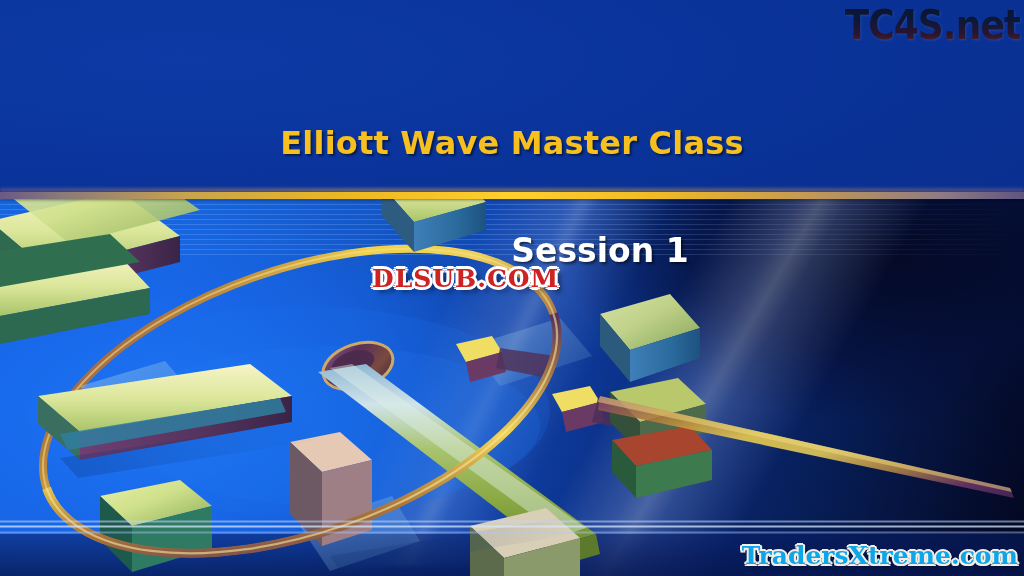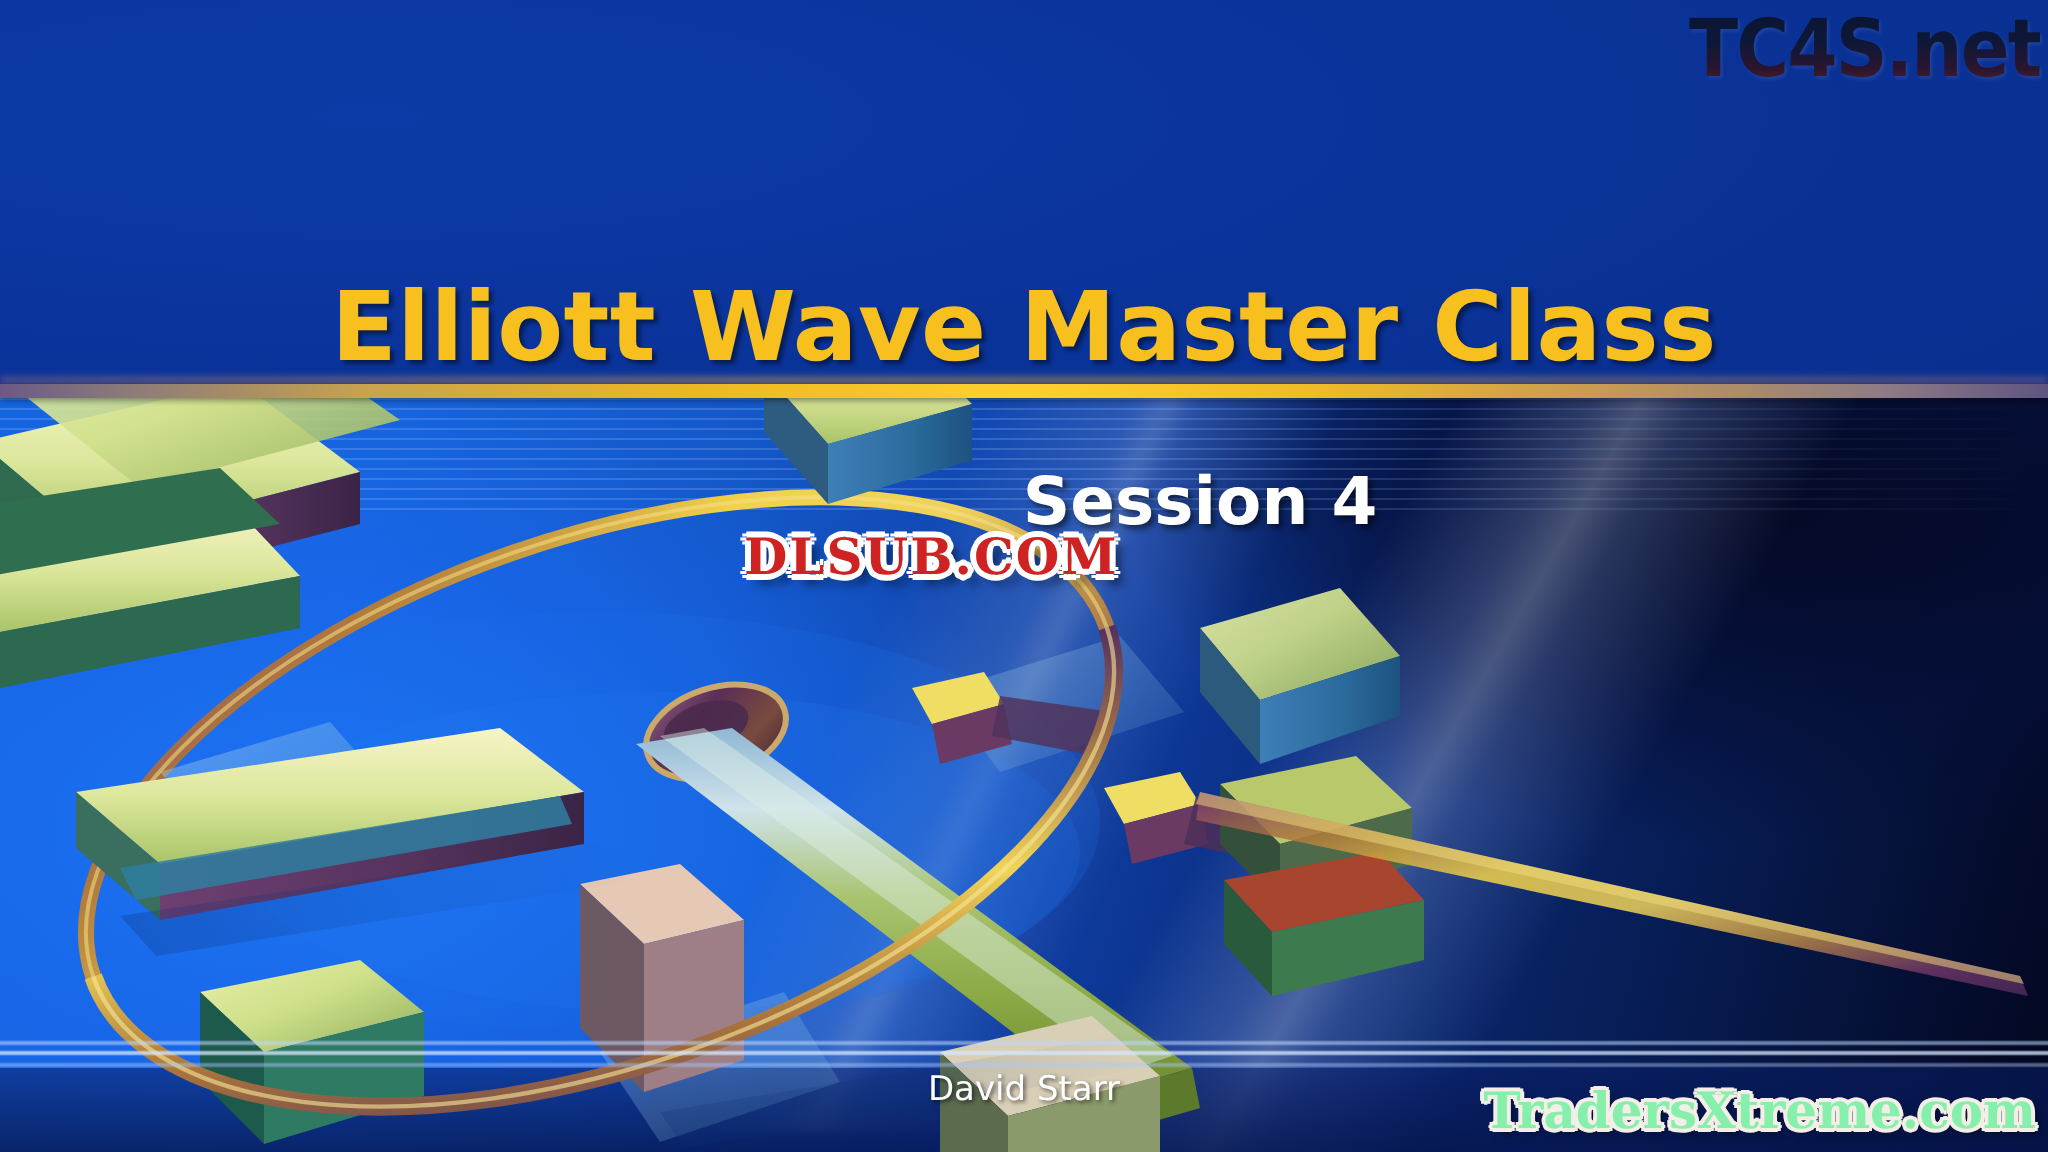--- a/index.html
+++ b/index.html
@@ -110,25 +110,24 @@
 
   
   .geo{ position:absolute; left:0; top:0; width:1024px; height:380px; z-index:5; }
 
   
   .title{
     position:absolute; left:0; top:124px; width:1024px; z-index:20;
     text-align:center;
     font-family:"DejaVu Sans", sans-serif;
     font-weight:bold;
-    font-size:48px;
+    font-size:32px;
     letter-spacing:.2px;
     color:#f7c01e;
     text-shadow:2px 2px 2px rgba(0,0,0,.45);
-    margin-top:12px;
   }
   .session{
     position:absolute; left:400px; top:231px; width:400px; z-index:20;
     text-align:center;
     font-family:"DejaVu Sans", sans-serif;
     font-weight:bold; font-size:33px;
     color:#ffffff;
     text-shadow:2px 2px 3px rgba(0,0,0,.55);
   }
   .presenter{
@@ -163,21 +162,21 @@
     -webkit-text-stroke:0px;
     text-shadow:
       -2px -2px 0 #fff, 2px -2px 0 #fff, -2px 2px 0 #fff, 2px 2px 0 #fff,
       -3px 0 0 #fff, 3px 0 0 #fff, 0 -3px 0 #fff, 0 3px 0 #fff,
       5px 5px 5px rgba(0,0,0,.55);
   }
   .wm-tx{
     position:absolute; right:6px; bottom:6px; z-index:30;
     font-family:"DejaVu Serif", serif;
     font-weight:bold; font-size:25px;
-    color:#86efac;
+    color:#0ea5e9;
     text-shadow:
       -1.5px -1.5px 0 #f4efe6, 1.5px -1.5px 0 #f4efe6,
       -1.5px 1.5px 0 #f4efe6, 1.5px 1.5px 0 #f4efe6,
       -2px 0 0 #f4efe6, 2px 0 0 #f4efe6, 0 -2px 0 #f4efe6, 0 2px 0 #f4efe6,
       3px 3px 4px rgba(0,0,0,.5);
   }
 </style>
 </head>
 <body>
 
@@ -363,23 +362,22 @@
 
   <div class="gold-line-soft"></div>
   <div class="gold-line"></div>
 
   <div class="scan-top"></div>
   <div class="bottom-dark"></div>
   <div class="scan-bottom"></div>
 
   <div class="title">Elliott Wave Master Class</div>
 
-  <div class="session">Session 4</div>
-
-  <div class="presenter">David Starr</div>
+  <div class="session">Session 1</div>
+
 
   <div class="wm-tc4s">TC4S.net</div>
 
   <div class="wm-dlsub">DLSUB.COM</div>
 
   <div class="wm-tx">TradersXtreme.com</div>
 
 </div>
 
 </body></html>

